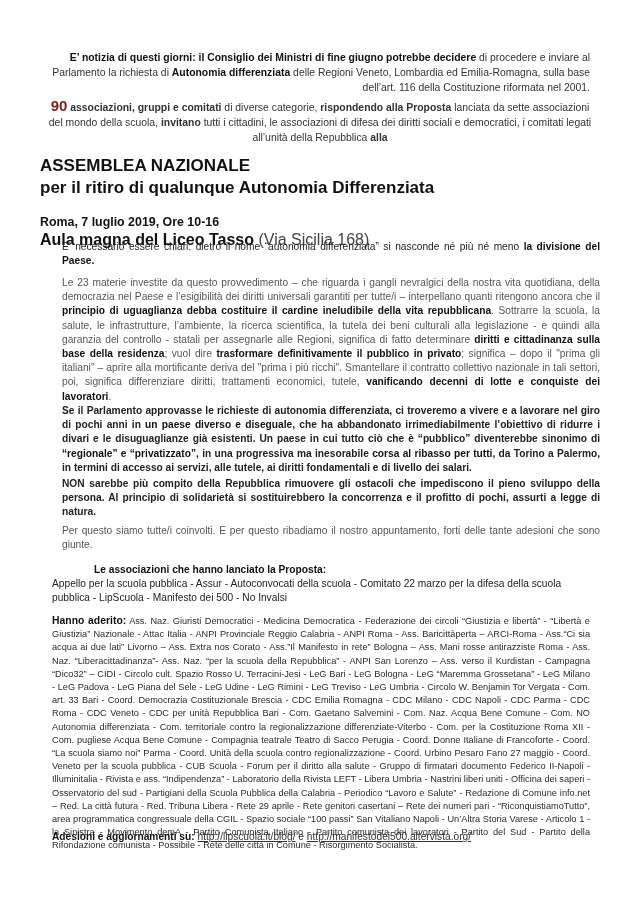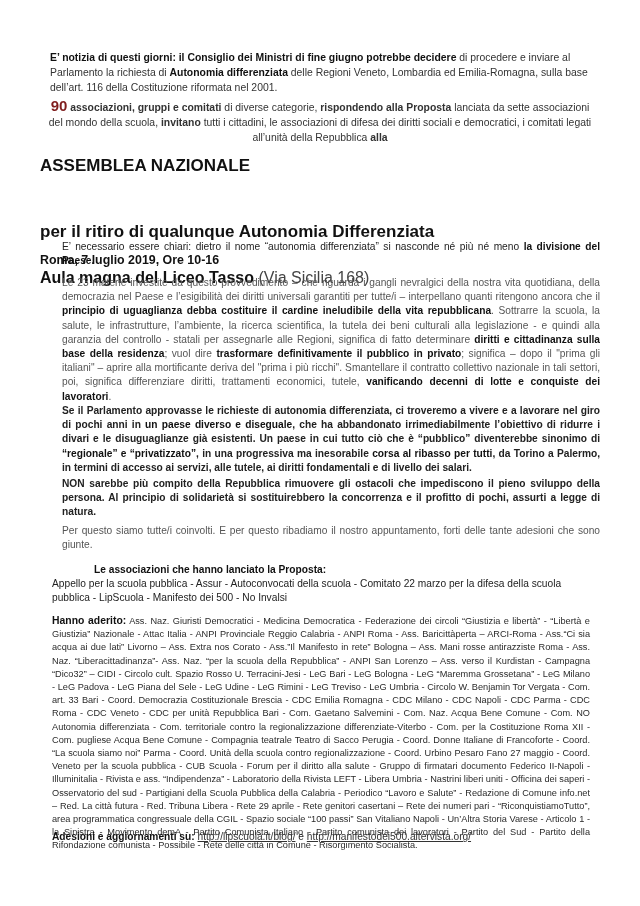--- a/index.html
+++ b/index.html
@@ -1,25 +1,25 @@
 <!DOCTYPE html>
 <html><head>
 <meta charset="utf-8">
 <style>
   html, body { margin: 0; padding: 0; background: #ffffff; }
   body { width: 640px; height: 906px; overflow: hidden; font-family: "Liberation Sans", sans-serif; color: #1a1a1a; }
   .page { position: relative; width: 640px; height: 906px; background: #fff; }
-  .intro { position: absolute; left: 50px; top: 50px; width: 540px; text-align: left; font-size: 10.4px; line-height: 15px; color: #333; }
+  .intro { position: absolute; left: 50px; top: 50px; width: 540px; text-align: right; font-size: 10.4px; line-height: 15px; color: #333; }
   .intro b { color: #111; }
   .intro2 { position: absolute; left: 48px; top: 98px; width: 544px; text-align: center; font-size: 10.4px; line-height: 15px; color: #333; }
   .intro2 .big { font-size: 15px; font-weight: bold; color: #7f1d1d; }
   .title { position: absolute; left: 40px; top: 155px; width: 560px; text-align: left; font-weight: bold; color: #111; }
   .title .t1 { font-size: 17px; line-height: 22px; }
-  .title .t2 { font-size: 17px; line-height: 22px; margin-top: 44px; }
-  .title .t3 { font-size: 12.4px; line-height: 17px; margin-top: 9px; }
+  .title .t2 { font-size: 17px; line-height: 22px; }
+  .title .t3 { font-size: 12.4px; line-height: 17px; margin-top: 15px; }
   .title .t4 { font-size: 16px; line-height: 17px; }
   .title .t4 .addr { font-weight: normal; color: #444; }
   .body { position: absolute; left: 52px; width: 538px; font-size: 10.2px; line-height: 14.2px; text-align: justify; color: #3a3a3a; margin-left: 10px; }
   .body b { color: #111; }
   .p1 { top: 240px; color: #222; }
   .p2 { top: 276px; color: #555; }
   .p3 { top: 404px; color: #222; font-weight: bold; }
   .p4 { top: 477px; color: #222; font-weight: bold; }
   .p5 { top: 524px; color: #555; }
   .props { position: absolute; left: 52px; top: 563px; width: 538px; font-size: 10.2px; line-height: 14px; color: #222; }

